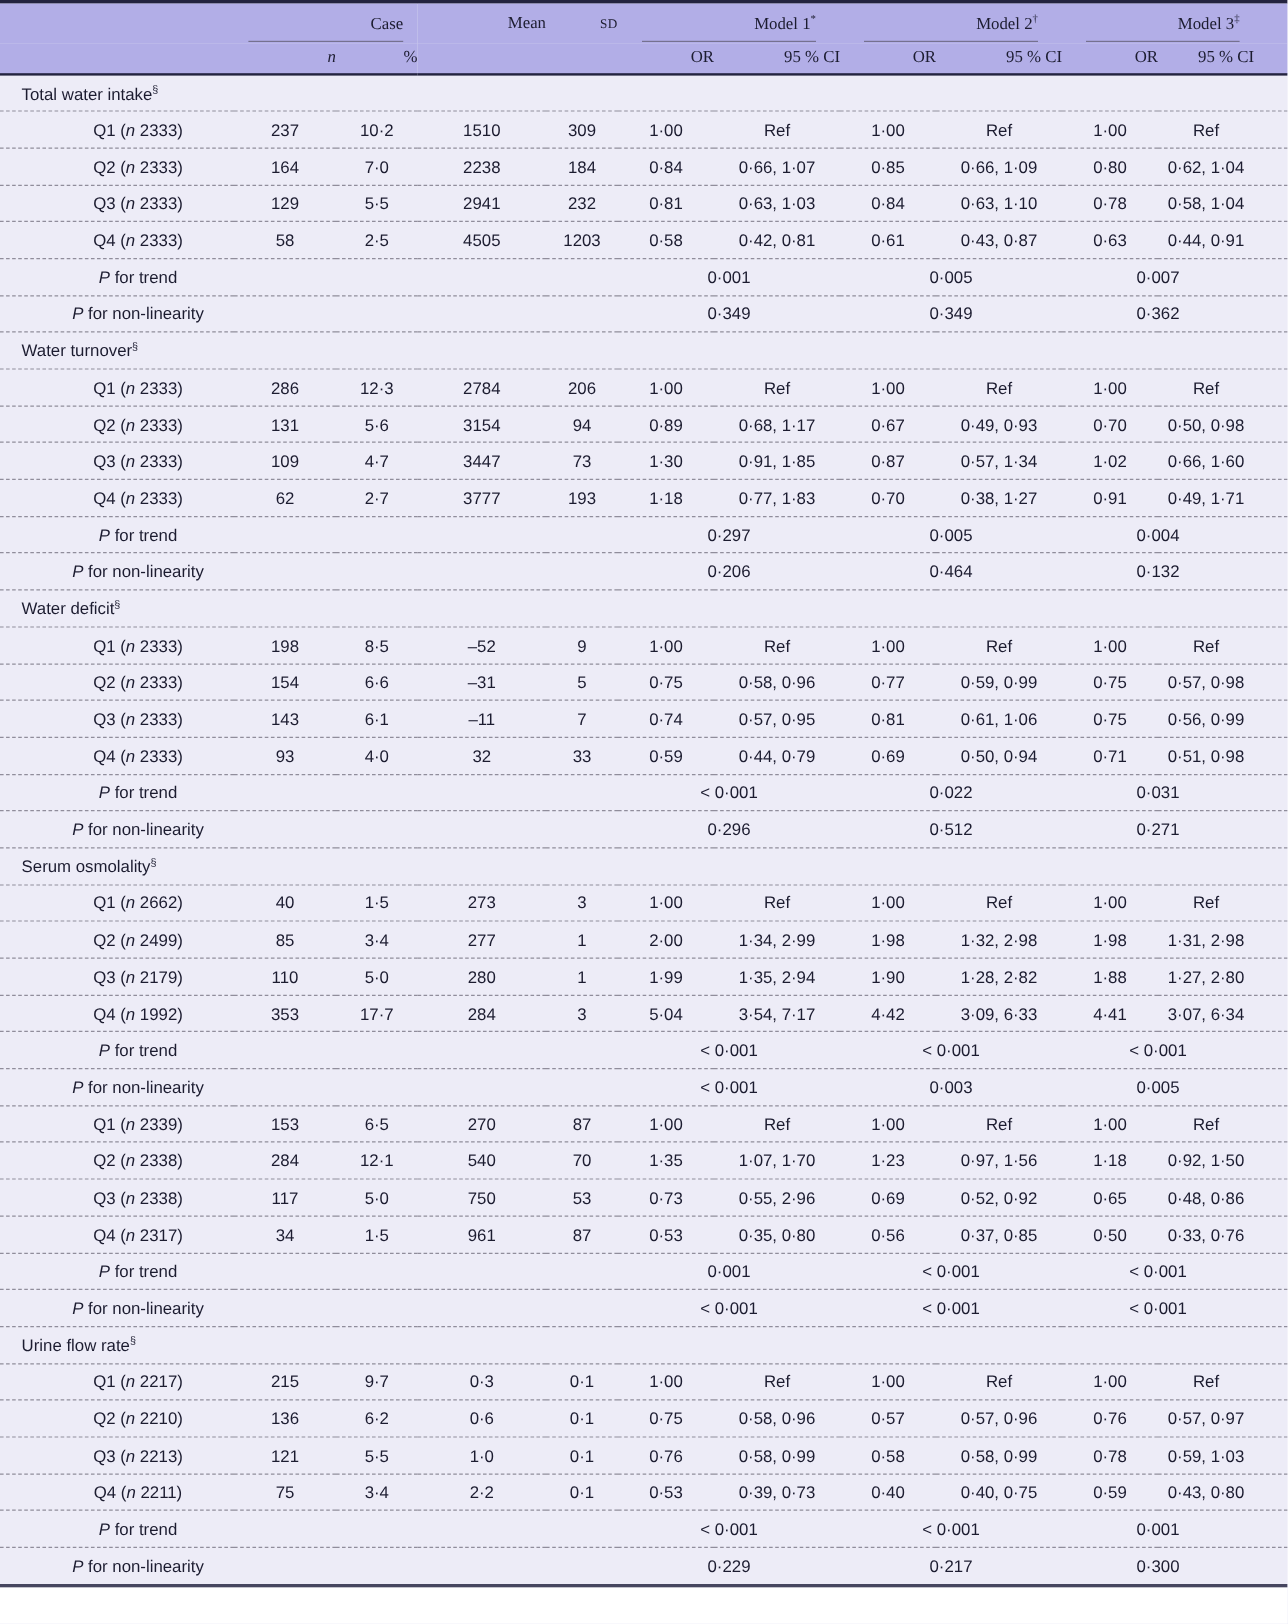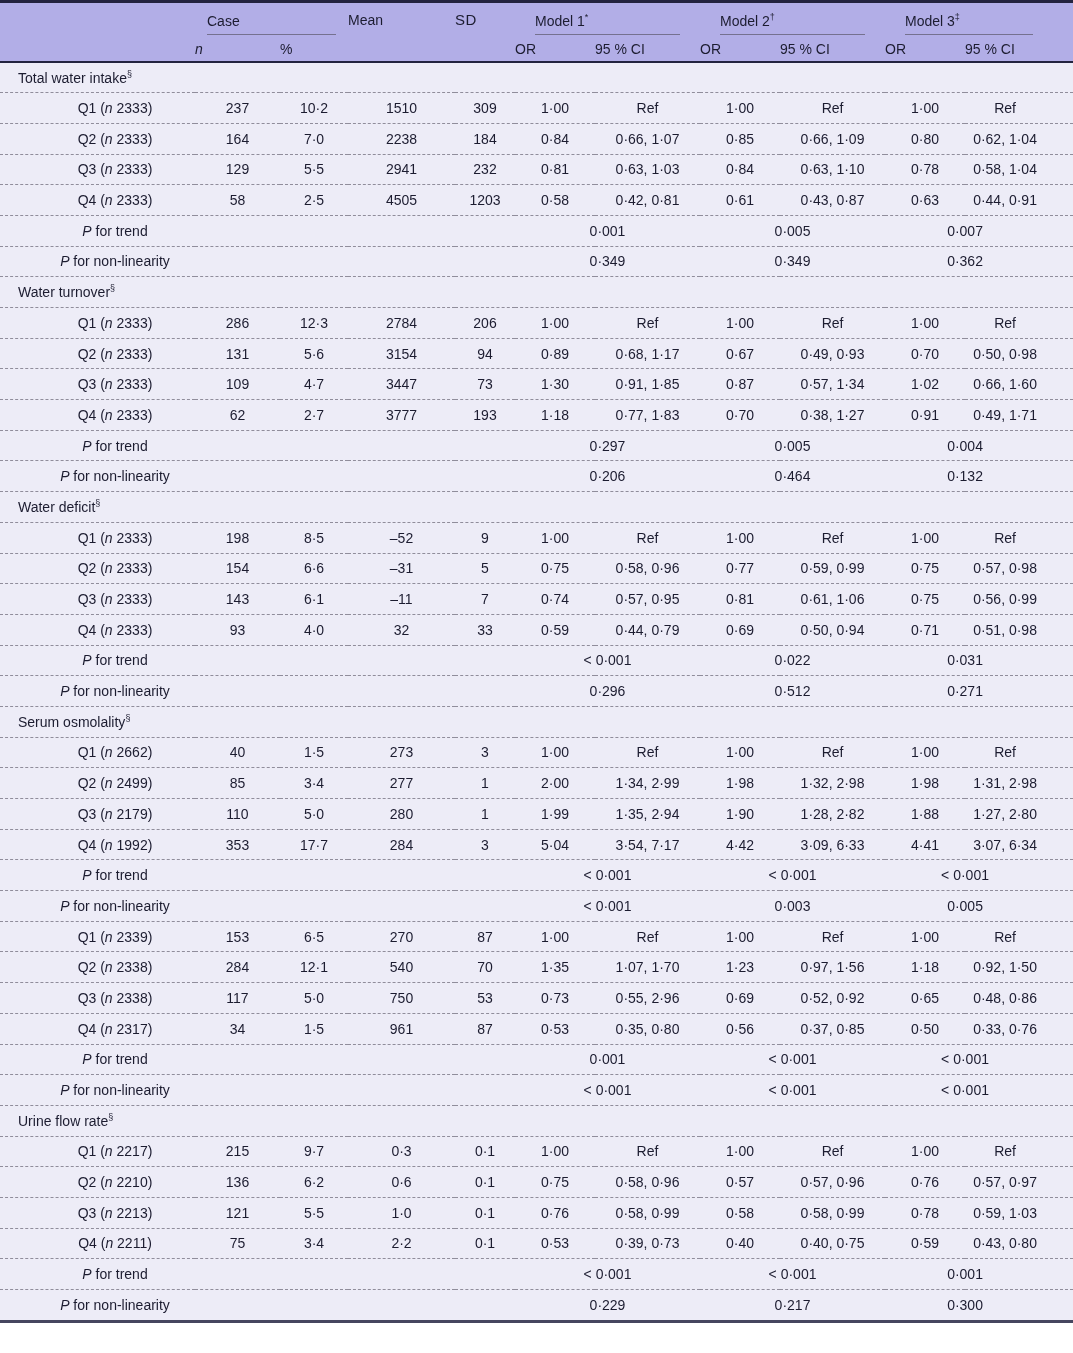--- a/index.html
+++ b/index.html
@@ -30,35 +30,36 @@
   col.c-n{width:85px;}
   col.c-pct{width:68px;}
   col.c-mean{width:107px;}
   col.c-sd{width:60px;}
   col.c-or{width:80px;}
   col.c-ci{width:105px;}
   col.c-ci3{width:108px;}
   thead th{
     background:var(--header-bg);
     font-weight:normal;
-    text-align:left;
+    text-align:right;
     vertical-align:middle;
     padding:0;
+    font-family:Liberation Serif, serif;
   }
   thead tr.h1 th{height:33px;}
   thead tr.h2 th{height:26px;}
   thead tr.h2 th{border-bottom:2px solid var(--dark);}
   .grp{
     border-bottom:1px solid var(--grp-rule);
     padding:8px 0 5px 0;
     margin:0 20px;
   }
   .grp.case{margin:0 12px;}
   .grp.g3{margin:0 40px 0 20px;}
-  .sd-label{font-size:15px;letter-spacing:.5px;}
+  .sd-label{font-size:11px;letter-spacing:.5px;}
   sup{font-size:9px;line-height:0;}
   .it{font-style:italic;}
   tbody td{
     height:30.7px;
     padding:0;
     vertical-align:middle;
     text-align:center;
   }
   tbody tr{border-bottom:1px dashed var(--dash);}
   tbody tr:last-child{border-bottom:none;}

